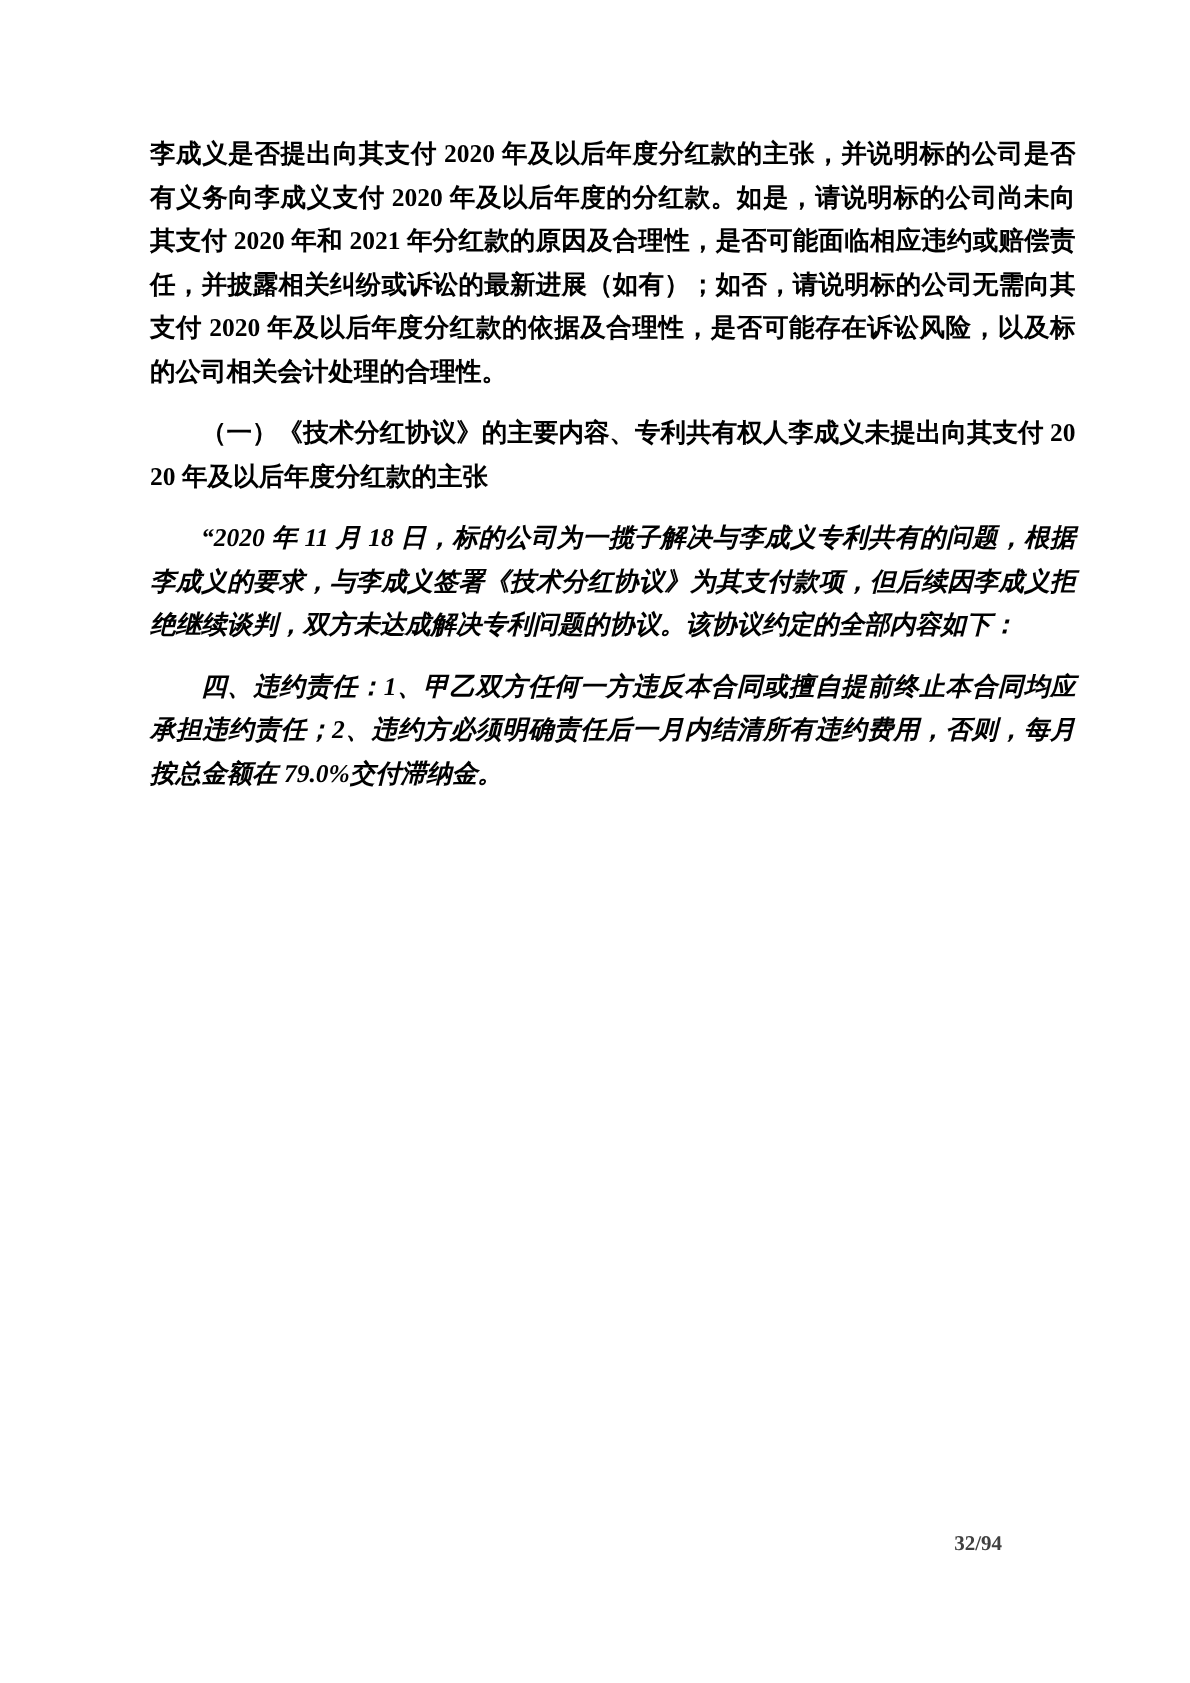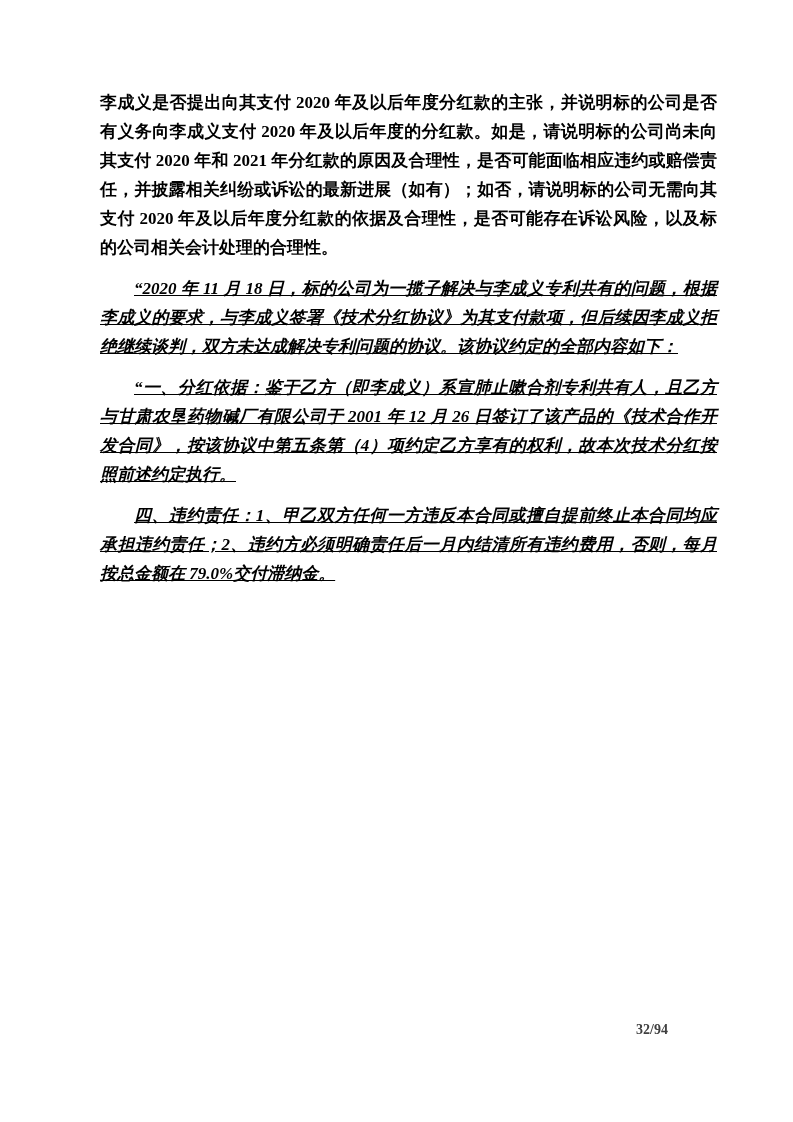--- a/index.html
+++ b/index.html
@@ -29,38 +29,37 @@
   }
   p.no-indent {
     text-indent: 0;
   }
   p.bold {
     font-weight: bold;
   }
   p.quote {
     font-weight: bold;
     font-style: italic;
-    text-decoration: underline;
   }
   .footer {
     position: absolute;
     top: 1022px;
     right: 125px;
     font-size: 14px;
     font-weight: bold;
     font-family: "Liberation Serif", serif;
     color: #404040;
   }
 </style>
 </head>
 <body>
 
 <div class="page">
   <main class="content">
     <p class="bold no-indent">李成义是否提出向其支付 2020 年及以后年度分红款的主张，并说明标的公司是否有义务向李成义支付 2020 年及以后年度的分红款。如是，请说明标的公司尚未向其支付 2020 年和 2021 年分红款的原因及合理性，是否可能面临相应违约或赔偿责任，并披露相关纠纷或诉讼的最新进展（如有）；如否，请说明标的公司无需向其支付 2020 年及以后年度分红款的依据及合理性，是否可能存在诉讼风险，以及标的公司相关会计处理的合理性。</p>
+    <p class="bold">（一）《技术分红协议》的主要内容、专利共有权人李成义未提出向其支付 2020 年及以后年度分红款的主张</p>
     <p class="quote">“2020 年 11 月 18 日，标的公司为一揽子解决与李成义专利共有的问题，根据李成义的要求，与李成义签署《技术分红协议》为其支付款项，但后续因李成义拒绝继续谈判，双方未达成解决专利问题的协议。该协议约定的全部内容如下：</p>
-    <p class="quote">“一、分红依据：鉴于乙方（即李成义）系宣肺止嗽合剂专利共有人，且乙方与甘肃农垦药物碱厂有限公司于 2001 年 12 月 26 日签订了该产品的《技术合作开发合同》，按该协议中第五条第（4）项约定乙方享有的权利，故本次技术分红按照前述约定执行。</p>
     <p class="quote">四、违约责任：1、甲乙双方任何一方违反本合同或擅自提前终止本合同均应承担违约责任；2、违约方必须明确责任后一月内结清所有违约费用，否则，每月按总金额在 79.0%交付滞纳金。</p>
   </main>
   <div class="footer">
     <span>32/94</span>
   </div>
 </div>
 
 </body></html>

